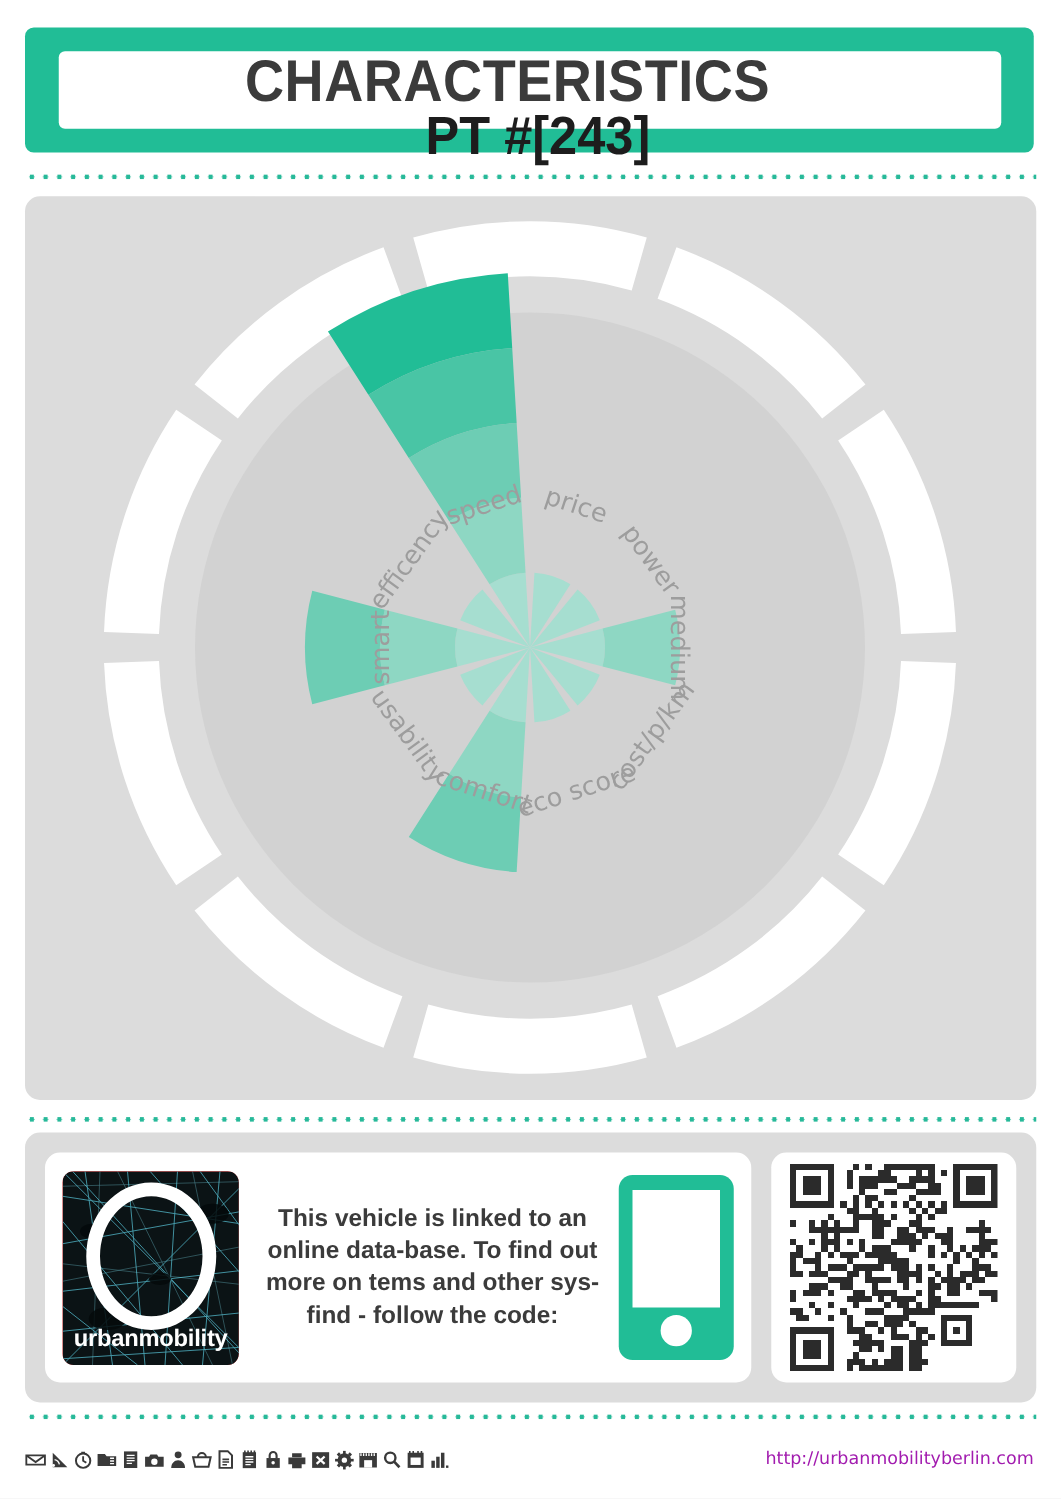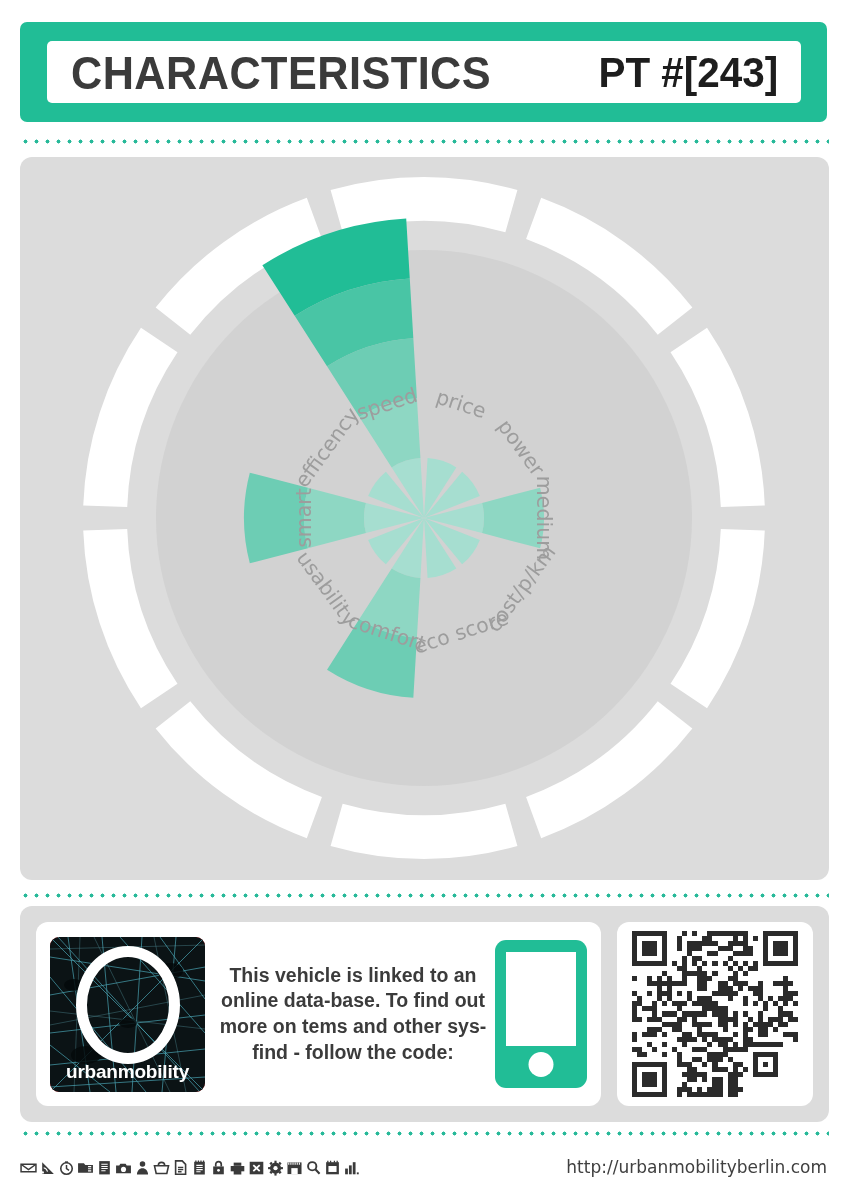--- a/index.html
+++ b/index.html
@@ -15,21 +15,21 @@
   
   .header-bar{
     position:absolute;left:20px;top:22px;width:807px;height:100px;
     background:#21bd96;border-radius:7px;
     box-sizing:border-box;
     display:flex;align-items:center;justify-content:center;
   }
   .header-inner{
     width:754px;height:62px;background:#ffffff;border-radius:5px;
     display:flex;align-items:center;justify-content:space-between;
-    box-sizing:border-box;padding:0 22px 0 24px;
+    box-sizing:border-box;padding:0 22px 0 24px;flex-direction:column;
   }
   .header-title{
     font-family:"Liberation Sans", sans-serif;
     font-weight:bold;font-size:47px;letter-spacing:0.5px;
     color:#3b3b3b;line-height:1;
     transform:scaleX(0.92);transform-origin:left center;
     white-space:nowrap;
   }
   .header-id{
     font-family:"Liberation Sans", sans-serif;
@@ -66,21 +66,21 @@
   .info-panel{
     position:absolute;left:20px;top:906px;width:809px;height:216px;
     background:#dcdcdc;border-radius:12px;
   }
   .info-card{
     position:absolute;left:16px;top:16px;width:565px;height:184px;
     background:#ffffff;border-radius:12px;
     display:flex;align-items:center;
   }
   .logo-tile{
-    width:155px;height:155px;margin-left:14px;border-radius:9px;
+    width:141px;height:155px;margin-left:14px;border-radius:9px;
     background:#ef4444;position:relative;overflow:hidden;flex:0 0 auto;
   }
   .logo-ring{
     position:absolute;left:50%;top:44%;transform:translate(-50%,-50%);
     width:104px;height:118px;border:11px solid #ffffff;border-radius:50%;
     box-sizing:border-box;
   }
   .logo-word{
     position:absolute;left:0;right:0;bottom:9px;text-align:center;
     font-family:"Liberation Sans", sans-serif;
@@ -112,21 +112,21 @@
 
   
   .footer{
     position:absolute;left:20px;top:1150px;width:809px;height:34px;
     display:flex;align-items:center;justify-content:space-between;
   }
   .footer-icons{display:flex;align-items:flex-end;gap:2px;}
   .footer-icons svg{display:block;}
   .footer-url{
     font-family:"DejaVu Sans", sans-serif;
-    font-size:17px;color:#404040;
+    font-size:14px;color:#a21caf;
     padding-right:2px;
   }
 </style>
 </head>
 <body>
 
 <div class="page">
 
   <div class="header-bar">
     <div class="header-inner">

